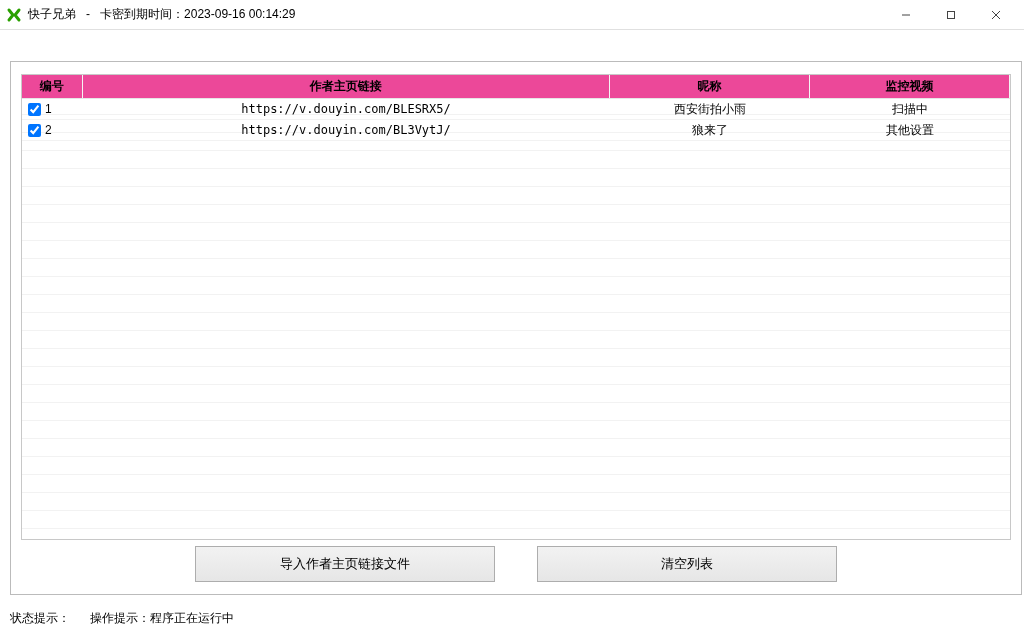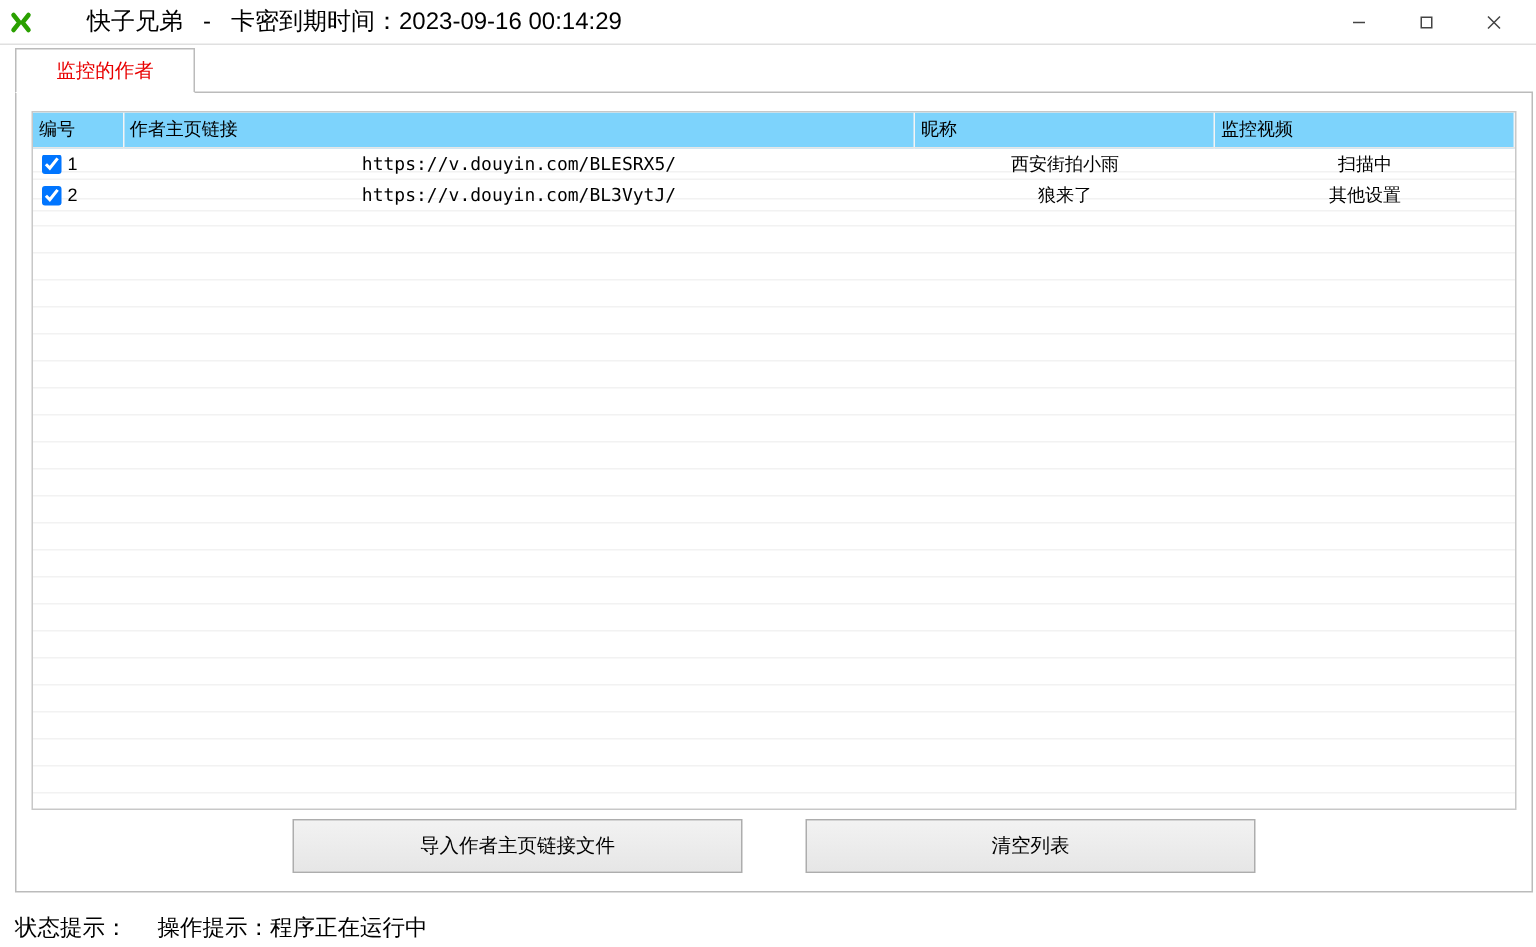--- a/index.html
+++ b/index.html
@@ -1,36 +1,36 @@
 <!DOCTYPE html>
 <html><head>
 <meta charset="utf-8">
 <style>
   * { box-sizing: border-box; margin: 0; padding: 0; }
   html, body { width: 1024px; height: 631px; overflow: hidden; font-family: "Microsoft YaHei", "SimSun", sans-serif; font-size: 12px; background: #fff; color: #000; }
   .titlebar { height: 30px; background: #fff; display: flex; align-items: center; padding: 0 6px; border-bottom: 1px solid #e0e0e0; }
   .titlebar .app-icon { width: 16px; height: 16px; margin-right: 6px; }
-  .titlebar .title-text { flex: 0 0 auto; color: #000; font-size: 16px; margin-left: 30px; }
+  .titlebar .title-text { flex: 0 0 auto; color: #000; font-size: 12px; }
   .titlebar .spacer { flex: 1; }
   .winbtn { width: 45px; height: 28px; display: flex; align-items: center; justify-content: center; color: #444; }
   .content-frame { position: absolute; left: 10px; right: 2px; top: 32px; bottom: 36px; border: none; }
   .tabstrip { display: flex; height: 32px; }
   .tab { width: 120px; height: 30px; border: 1px solid #bbb; display: flex; align-items: center; justify-content: center; margin-right: -1px; background: #f5f5f5; cursor: pointer; font-size: 13px; }
   .tab.active { background: #fff; border-bottom: 1px solid #fff; color: #e80000; position: relative; z-index: 2; }
   .tab-panel { position: absolute; left: 0; right: 0; top: 29px; bottom: 0; border: 1px solid #bbb; background: #fff; }
   .table-wrap { position: absolute; left: 10px; right: 10px; top: 12px; bottom: 54px; background: #fff; border: 1px solid #c8c8c8; overflow: hidden; }
   table.listview { width: 100%; border-collapse: collapse; table-layout: fixed; font-size: 12px; }
-  table.listview th { text-align: left; font-weight: normal; padding: 3px 4px; border-bottom: 1px solid #e6e6e6; border-right: 1px solid #f4f4f4; background: #7dd3fc; height: 22px; }
+  table.listview th { text-align: center; font-weight: bold; padding: 3px 4px; border-bottom: 1px solid #e6e6e6; border-right: 1px solid #f4f4f4; background: #ec4899; height: 22px; }
   table.listview td { text-align: center; padding: 1px 4px; border-bottom: 1px solid #f2f2f2; height: 18px; line-height: 18px; white-space: nowrap; overflow: hidden; text-overflow: ellipsis; }
   table.listview td.col-index { text-align: left; padding-left: 6px; }
   table.listview td.col-url { font-family: "SimSun", monospace; text-align: center; }
   .chk { display: inline-block; vertical-align: middle; margin-right: 4px; }
   .btn-row { position: absolute; left: 10px; right: 10px; bottom: 8px; height: 40px; display: flex; gap: 42px; justify-content: center; }
   .bigbtn { flex: 0 0 300px; height: 36px; border: 1px solid #adadad; background: linear-gradient(#f2f2f2,#e6e6e6); display: flex; align-items: center; justify-content: center; font-size: 13px; cursor: pointer; }
-  .statusbar { position: absolute; left: 0; right: 0; bottom: 0; height: 26px; display: flex; align-items: center; padding: 0 10px; background: #fff; font-size: 15px; }
+  .statusbar { position: absolute; left: 0; right: 0; bottom: 0; height: 26px; display: flex; align-items: center; padding: 0 10px; background: #fff; font-size: 12px; }
   .statusbar .label { margin-right: 20px; }
   .stripes { position: absolute; left: 0; right: 0; top: 22px; bottom: 0; z-index: 0; }
   .stripe { height: 18px; border-bottom: 1px solid #f2f2f2; }
   .data-rows { position: relative; z-index: 1; }
 </style>
 </head>
 <body>
 
 <div class="titlebar">
   <svg class="app-icon" viewBox="0 0 16 16">
@@ -53,21 +53,20 @@
   </div>
   <div class="winbtn close">
     <svg width="10" height="10" viewBox="0 0 10 10">
         <path d="M1 1 L9 9 M9 1 L1 9" stroke="#444" stroke-width="1"></path>
       </svg>
   </div>
 </div>
 
 <div class="content-frame">
   <div class="tabstrip">
-    <div class="tab active">监控的作者</div>
   </div>
   <div class="tab-panel">
     <div class="table-wrap">
       <table class="listview">
         <colgroup>
           <col style="width:60px">
           <col>
           <col style="width:200px">
           <col style="width:200px">
         </colgroup>

